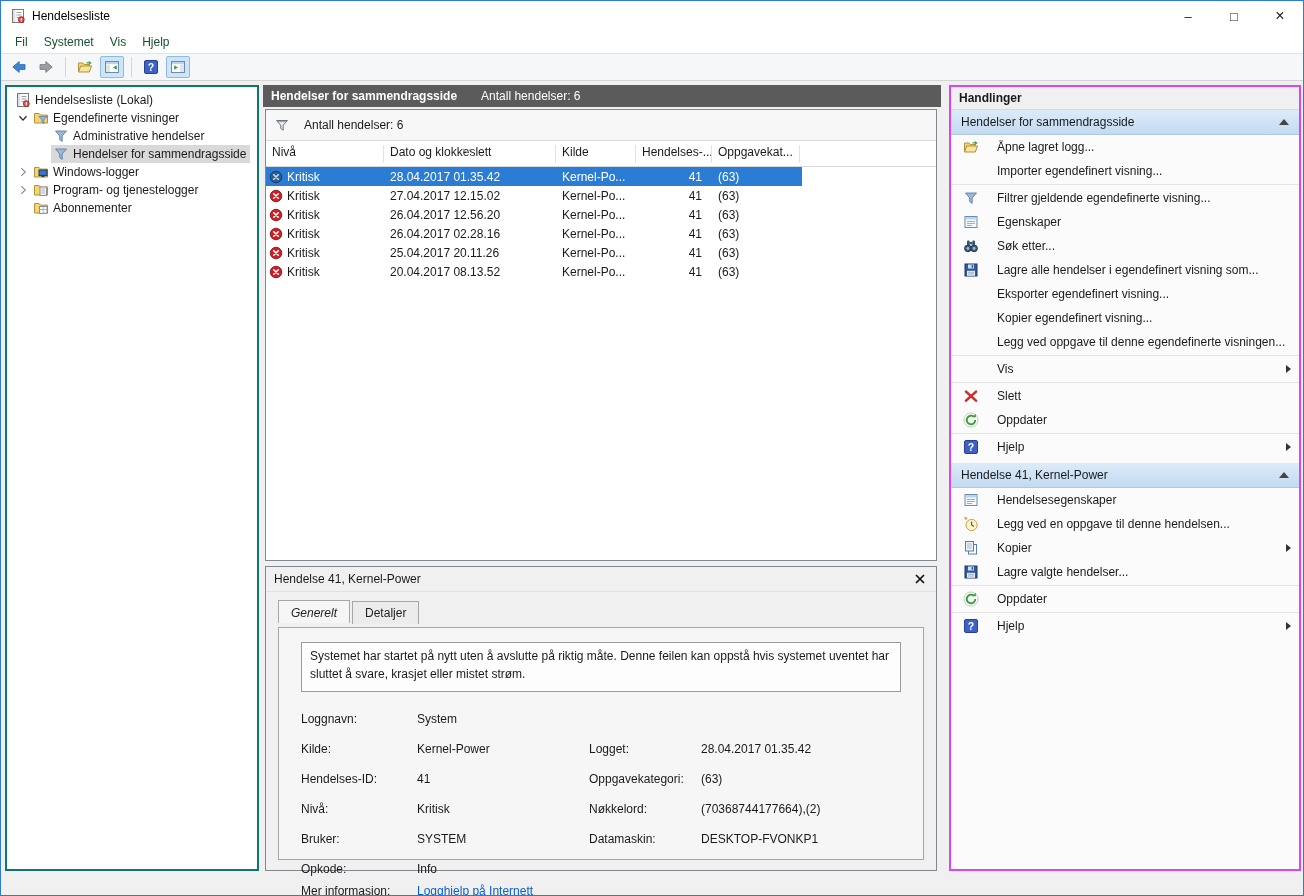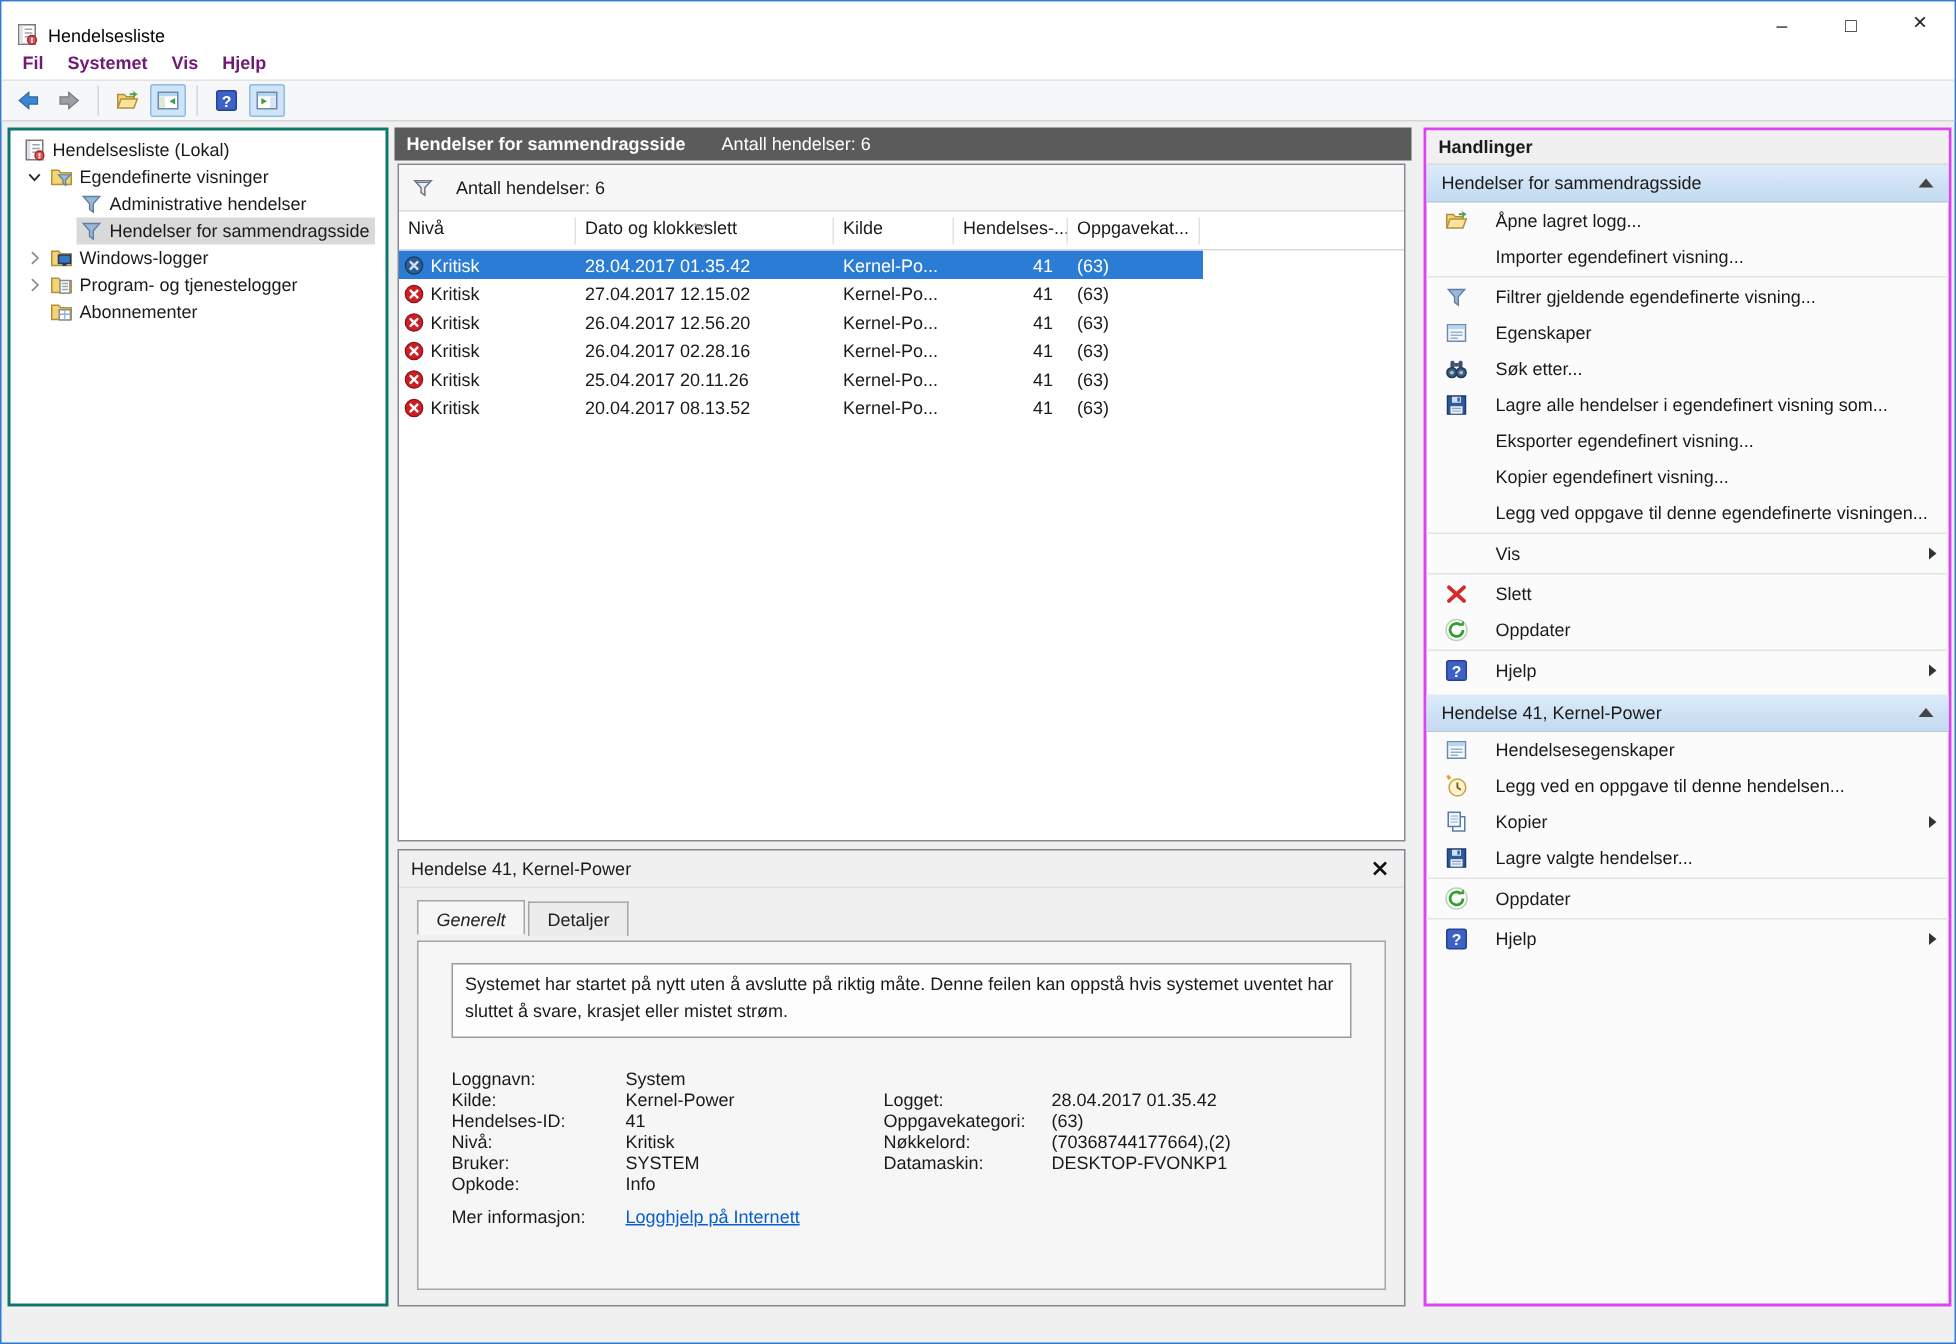--- a/index.html
+++ b/index.html
@@ -9,30 +9,30 @@
     font-size:12px; color:#1a1a1a;
     background:#f0f0f0;
     border:1px solid #2b7cd3;
     position:relative; overflow:hidden;
   }
   .hidden-defs { position:absolute; width:0; height:0; overflow:hidden; }
   svg.ic { width:16px; height:16px; display:block; }
   svg.ic14 { width:14px; height:14px; display:block; }
 
   
-  .titlebar { position:absolute; left:0; top:0; width:100%; height:30px; background:#ffffff; display:flex; align-items:flex-end; }
+  .titlebar { position:absolute; left:0; top:0; width:100%; height:30px; background:#ffffff; display:flex; align-items:center; }
   .titlebar .app-ic { margin:0 6px 0 9px; }
   .title-text { font-size:12px; color:#000; }
   .win-controls { position:absolute; right:0; top:0; height:30px; display:flex; }
   .win-btn { width:46px; height:30px; display:flex; align-items:center; justify-content:center; font-size:13px; color:#222; cursor:default; }
   .win-btn.close-btn { font-size:16px; }
 
   
   .menubar { position:absolute; left:0; top:30px; width:100%; height:22px; background:#ffffff; display:flex; align-items:center; padding-left:6px; }
-  .menu-item { padding:2px 8px; color:#701a75;font-weight:bold; }
+  .menu-item { padding:2px 8px; color:#14532d; }
 
   
   .toolbar { position:absolute; left:0; top:52px; width:100%; height:28px; background:#f6f7f8; border-top:1px solid #e3e3e3; border-bottom:1px solid #d4d4d4; display:flex; align-items:center; padding-left:6px; gap:3px; }
   .tb-btn { width:24px; height:22px; display:flex; align-items:center; justify-content:center; border:1px solid transparent; border-radius:2px; }
   .tb-btn.toggled { background:#cfe4f7; border-color:#8cbbe5; }
   .tb-sep { width:1px; height:20px; background:#d6d6d6; margin:0 4px; }
 
   
   .left-pane { position:absolute; left:4px; top:84px; width:254px; height:786px; background:#ffffff; border:2px solid #0f766e; padding-top:4px; }
   .tree-row { height:18px; display:flex; align-items:center; }
@@ -69,21 +69,21 @@
   
   .detail-pane { position:absolute; left:264px; top:565px; width:672px; height:305px; background:#f0f0f0; border:1px solid #828790; }
   .detail-header { height:25px; display:flex; align-items:center; padding:0 8px; border-bottom:1px solid #e0e0e0; }
   .detail-title { flex:1; }
   .detail-close { width:16px; height:16px; display:flex; align-items:center; justify-content:center; }
   .tabs { display:flex; padding:8px 0 0 12px; position:relative; z-index:2; }
   .tab { padding:4px 12px 3px 12px; border:1px solid #a6a6a6; border-bottom:none; background:#ececec; color:#222; margin-right:2px; position:relative; top:1px; }
   .tab.active { background:#f6f6f6; padding-top:5px; top:0; z-index:3;font-style:italic; }
   .tab-page { position:absolute; left:12px; right:12px; top:60px; bottom:10px; background:#f6f6f6; border:1px solid #a6a6a6; padding:14px 20px 0 22px; }
   .desc-box { width:600px; min-height:50px; background:#fdfdfd; border:1px solid #9a9a9a; padding:4px 8px; line-height:1.5; }
-  .fields { margin-top:20px; display:grid; grid-template-columns:116px 172px 112px 1fr; row-gap:0; }
+  .fields { margin-top:20px; display:grid; grid-template-columns:116px 172px 112px 1fr; row-gap:16px; }
   .fields span { white-space:nowrap; }
   .link-row { margin-top:8px; display:flex; }
   .link-row .lbl { width:116px; }
   a.evt-link { color:#0b5fcb; text-decoration:underline; }
 
   
   .actions-pane { position:absolute; left:948px; top:84px; width:352px; height:786px; background:#fbfbfb; border:2px solid #d946ef; }
   .actions-title { height:23px; background:#f0f0f0; border-bottom:1px solid #d9d9d9; display:flex; align-items:center; padding-left:8px; font-weight:bold; }
   .section-header { height:25px; background:linear-gradient(#dcebfa,#c3daf0); border-bottom:1px solid #b0c9e0; display:flex; align-items:center; padding:0 10px; }
   .section-header .sec-label { flex:1; }

